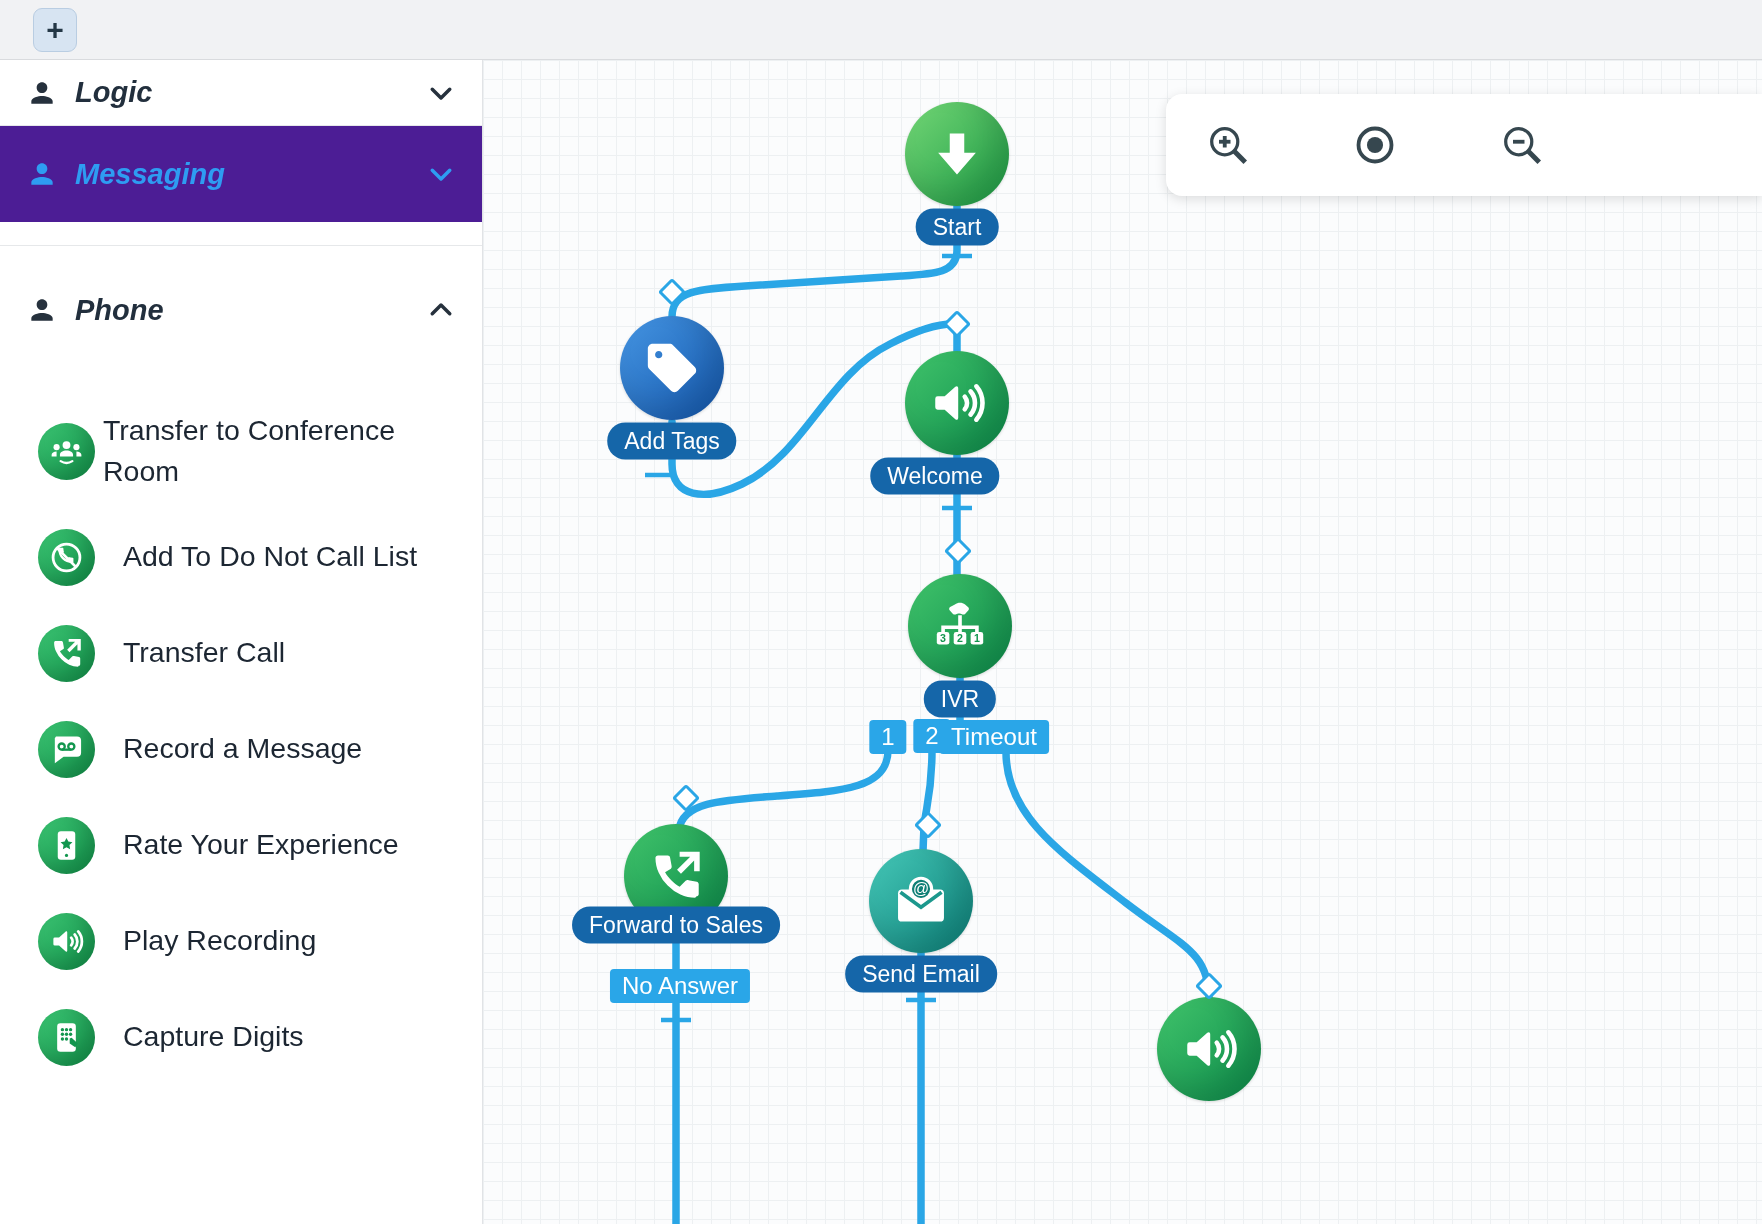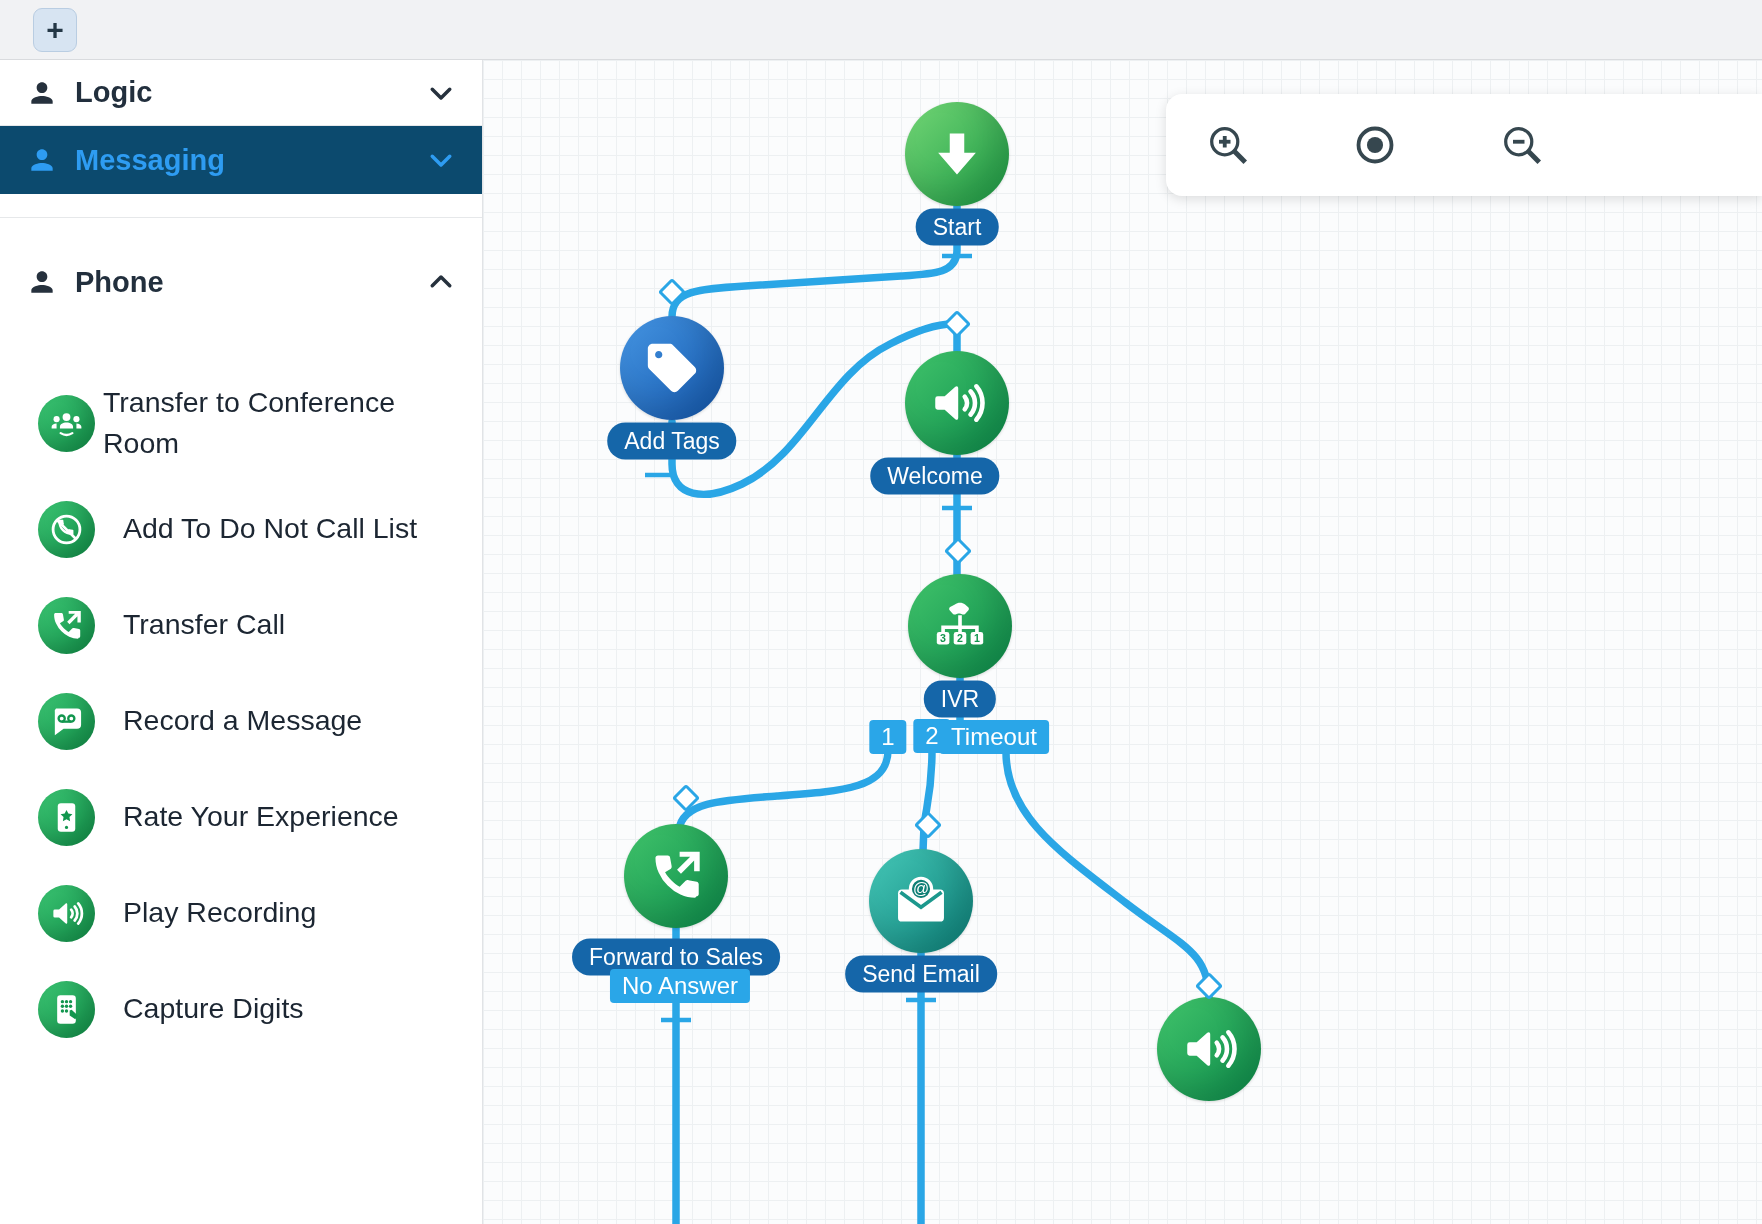--- a/index.html
+++ b/index.html
@@ -13,24 +13,24 @@
              border:1px solid #b9cde2; color:#243746; font-size:30px; font-weight:bold;
              line-height:1; cursor:pointer; display:flex; align-items:center; justify-content:center; }
 
   .app { display:flex; height:1164px; }
 
   
   .sidebar { width:483px; flex:none; background:#fff; border-right:1px solid #e1e3e6; }
   .section-row { display:flex; align-items:center; padding:0 26px 0 26px; color:#222f3d; }
   .picon { width:32px; height:32px; margin-right:17px; color:#26313d; flex:none; }
   .picon svg, .chev svg { width:100%; height:100%; display:block; }
-  .section-label { font-size:29px; font-weight:700; flex:1; }
+  .section-label { font-size:29px; font-weight:700; flex:1;font-style:italic; }
   .chev { width:30px; height:30px; color:#26313d; flex:none; }
   .row-logic { height:66px; border-bottom:1px solid #e6e8ea; }
-  .row-messaging { height:68px; background:#0c4a6e; color:#2e9cf2; }
+  .row-messaging { height:96px; background:#4c1d95; color:#2e9cf2; }
   .row-messaging .picon, .row-messaging .chev { color:#2e9cf2; }
   .row-spacer { height:24px; border-bottom:1px solid #e6e8ea; }
   .row-phone { height:76px; margin-top:26px; }
   .phone-list { padding-top:45px; }
   .phone-item { display:flex; align-items:center; gap:28px; padding:0 40px 0 38px; min-height:96px; }
   .phone-item:first-child { min-height:116px;gap:8px; }
   .item-icon { width:57px; height:57px; border-radius:50%; flex:none;
                background:linear-gradient(135deg,#33b96a 20%,#17984f 85%);
                box-shadow:inset -9px -9px 16px rgba(0,0,0,.13);
                display:flex; align-items:center; justify-content:center; }
@@ -277,21 +277,21 @@
         </div>
         <div class="node-label" style="left: 477px; top: 639px;">IVR</div>
         <div class="node green" style="left: 193px; top: 816px;">
           <span class="node-icon">
             <svg viewBox="0 0 24 24" fill="#fff">
               <path d="M19.95 21c-2.08 0-4.12-.45-6.12-1.36a16.5 16.5 0 0 1-5.27-3.7 16.5 16.5 0 0 1-3.7-5.27C3.95 8.67 3.5 6.63 3.5 4.55c0-.3.1-.55.3-.75s.45-.3.75-.3H8.6c.23 0 .44.08.62.24.18.16.29.35.32.58l.65 3.5c.03.27.03.49-.02.67-.05.18-.14.33-.27.46L7.48 10.4c.33.62.73 1.21 1.18 1.79.45.57.95 1.12 1.49 1.65.51.51 1.04.98 1.6 1.42.56.43 1.15.83 1.77 1.19l2.36-2.36c.15-.15.34-.26.58-.33.24-.07.47-.09.7-.05l3.45.7c.23.07.42.19.57.36.15.18.22.38.22.6v4.03c0 .3-.1.55-.3.75s-.45.3-.75.3z"></path>
               <path d="M13.5 4h4.38l-5.44 5.44 1.62 1.62L19.5 5.62V10h2.3V2h-8.3z"></path>
             </svg>
           </span>
         </div>
-        <div class="node-label" style="left: 193px; top: 897px;">Forward to Sales</div>
+        <div class="node-label" style="left: 193px; top: 865px;">Forward to Sales</div>
         <div class="sub-label" style="left: 197px; top: 926px;">No Answer</div>
         <div class="node teal" style="left: 438px; top: 841px;">
           <span class="node-icon">
             <svg viewBox="0 0 24 24">
               <rect x="2.5" y="7.2" width="19" height="13.3" rx="1.6" fill="#fff"></rect>
               <path d="M3.5 8.4L12 14.6l8.5-6.2" fill="none" stroke="#1c988d" stroke-width="1.5"></path>
               <circle cx="12" cy="7" r="4.4" fill="#0f7f76" stroke="#fff" stroke-width="1.3"></circle>
               <text x="12" y="9.2" text-anchor="middle" font-size="6.6" fill="#fff" font-family="sans-serif">@</text>
             </svg>
           </span>

